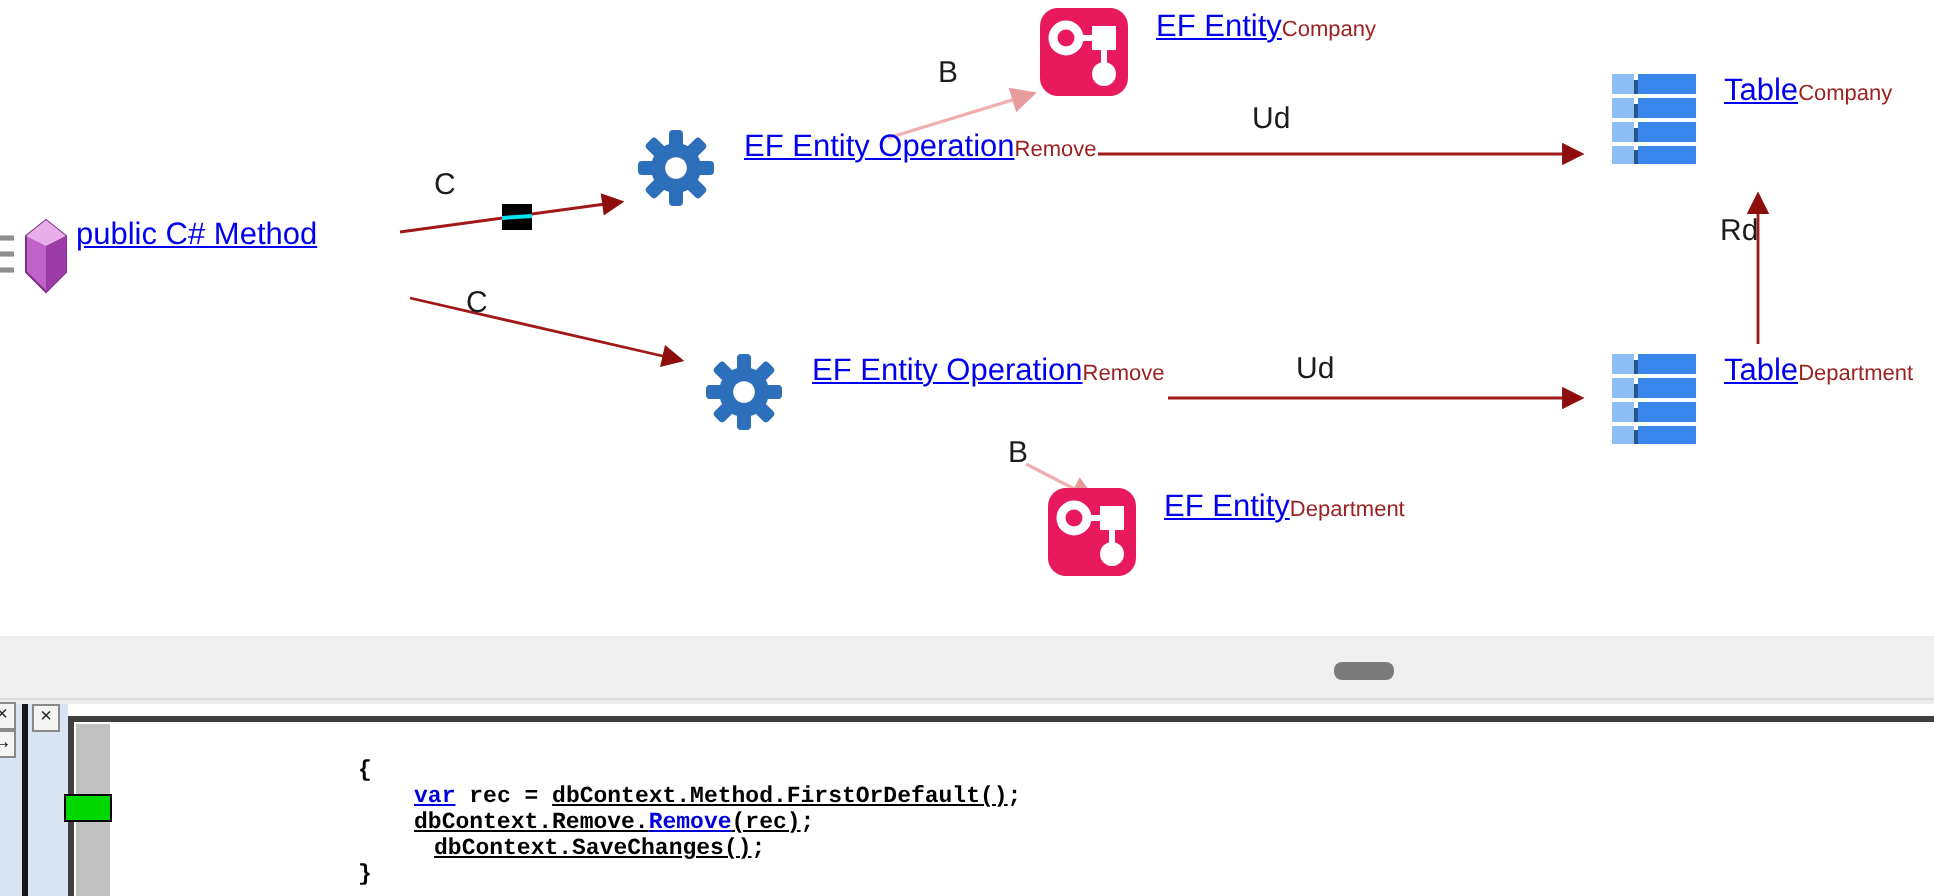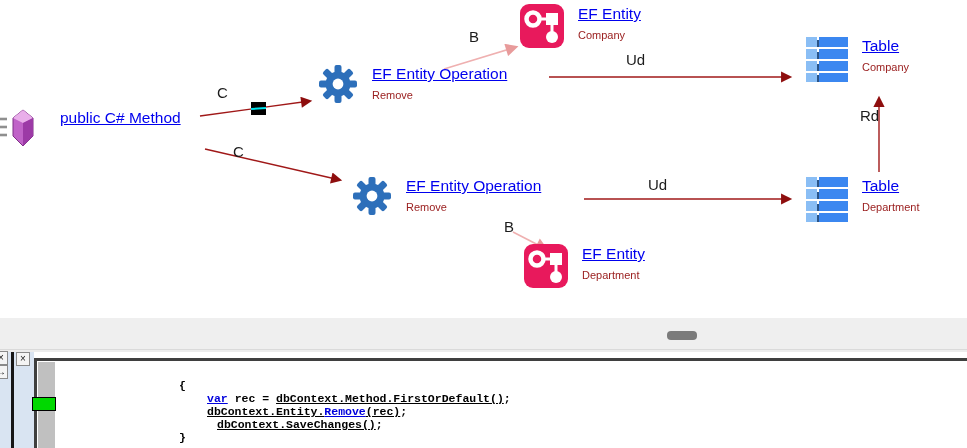--- a/index.html
+++ b/index.html
@@ -4,24 +4,24 @@
 <style>
   html,body{margin:0;padding:0;background:#fff;}
   .app{position:relative;width:967px;height:448px;overflow:hidden;background:#fff;
        font-family:"Liberation Sans",sans-serif;}
   
   .diagram{position:absolute;left:0;top:0;width:967px;height:318px;}
   .edges{position:absolute;left:0;top:0;}
   .elabel{position:absolute;font-size:15px;color:#1c1c1c;}
   .node{position:absolute;display:flex;gap:14px;align-items:flex-start;}
   .nicon{flex:0 0 auto;display:block;}
-  .ntext{display:flex;flex-direction:column;}
+  .ntext{display:flex;flex-direction:row;}
   .ntitle{font-size:15.5px;color:#0000EE;text-decoration:underline;cursor:pointer;line-height:20px;white-space:nowrap;}
   .nsub{font-size:11px;color:#9B2020;line-height:19px;margin-top:2px;white-space:nowrap;}
-  .method-node{gap:22px;}
+  .method-node{gap:0;}
   
   .splitter{position:absolute;left:0;top:318px;width:967px;height:31px;background:#efefef;
             border-bottom:1px solid #dadada;}
   .handle{position:absolute;left:667px;top:13px;width:30px;height:9px;background:#7b7b7b;border-radius:4px;}
   
   .bottom{position:absolute;left:0;top:350px;width:967px;height:98px;background:#fff;
           border-top:2px solid #ececec;}
   .strip1{position:absolute;left:0;top:0;width:11px;height:98px;background:#d9e4f2;}
   .vdivider{position:absolute;left:11px;top:0;width:3px;height:98px;background:#161616;}
   .strip2{position:absolute;left:14px;top:0;width:20px;height:98px;background:#d9e4f2;}
@@ -243,21 +243,21 @@
       <div class="gutter"></div>
       <div class="marker"></div>
       <div class="code">
         <div class="cline" style="left:73px;top:5px">
           <span>{</span>
         </div>
         <div class="cline" style="left:101px;top:18px">
           <span class="kw u">var</span><span> rec = </span><span class="u">dbContext.Method.FirstOrDefault()</span><span>;</span>
         </div>
         <div class="cline" style="left:101px;top:31px">
-          <span class="u">dbContext.Entity.</span><span class="kw u">Remove</span><span class="u">(rec)</span><span>;</span>
+          <span class="u">dbContext.Remove.</span><span class="kw u">Remove</span><span class="u">(rec)</span><span>;</span>
         </div>
         <div class="cline" style="left:111px;top:44px">
           <span class="u">dbContext.SaveChanges()</span><span>;</span>
         </div>
         <div class="cline" style="left:73px;top:57px">
           <span>}</span>
         </div>
       </div>
     </div>
   </div>

